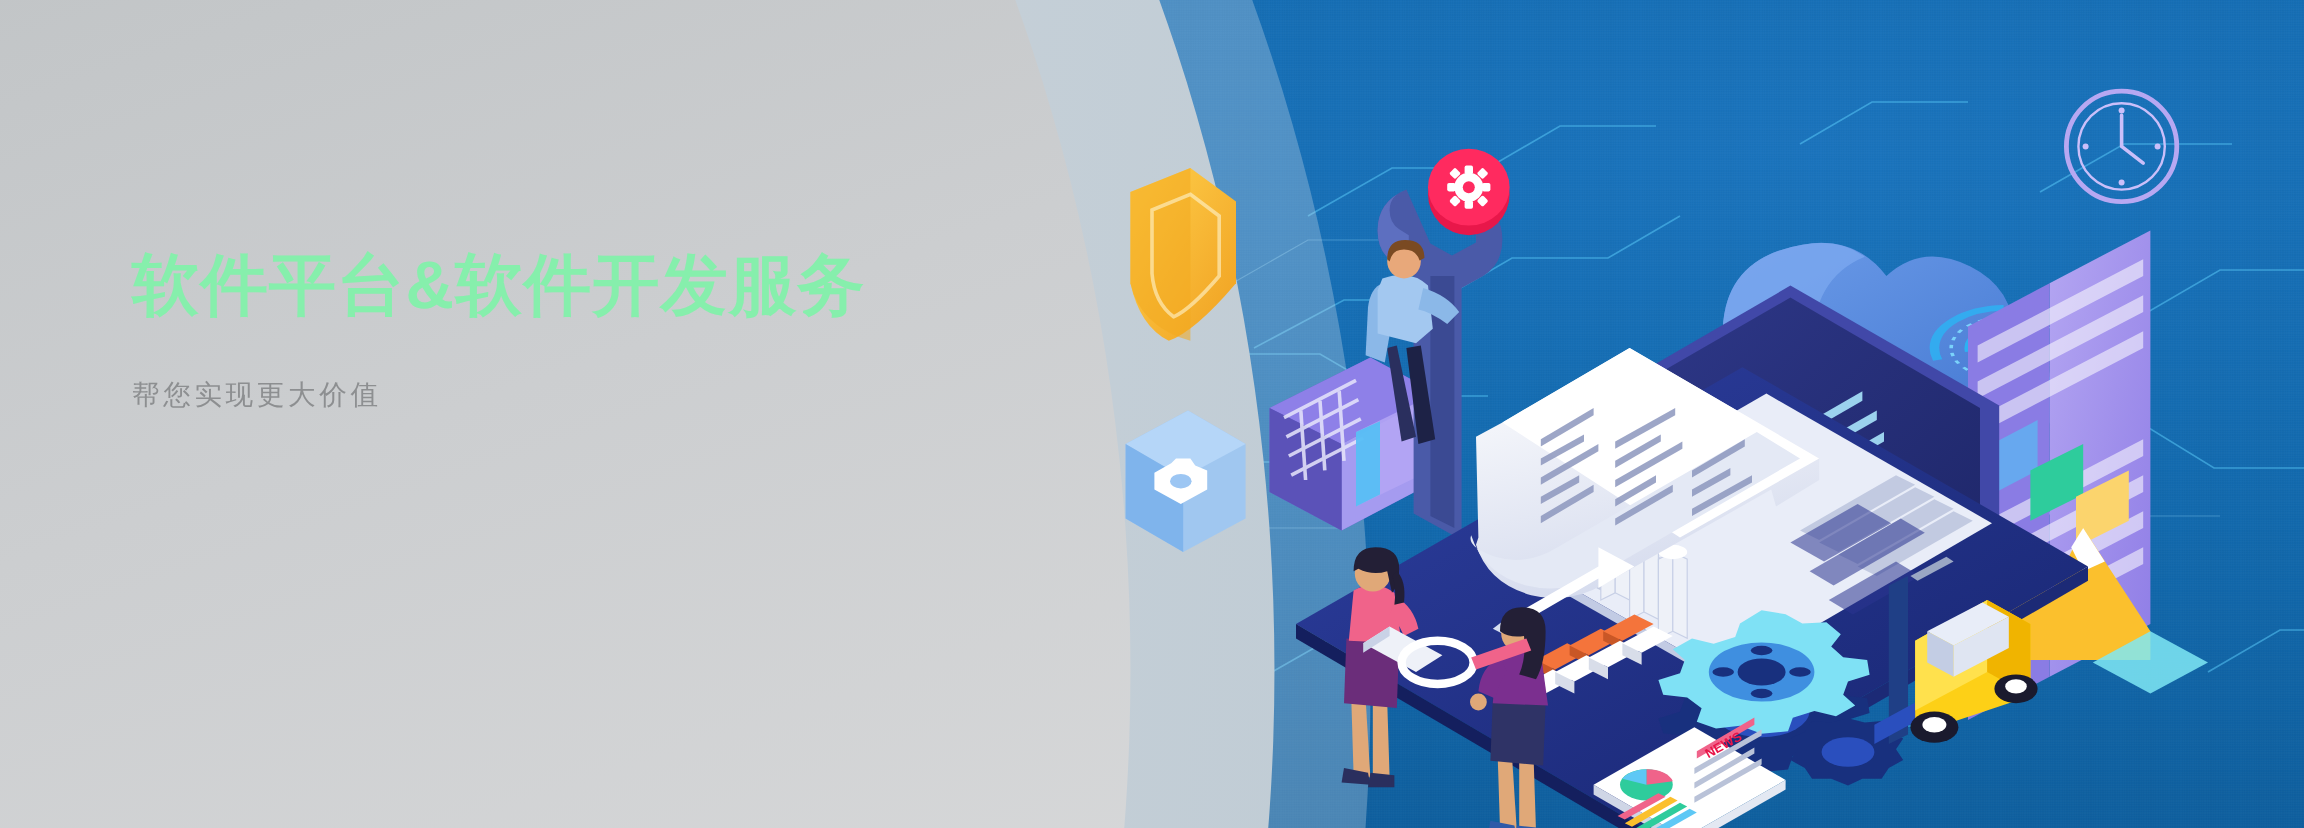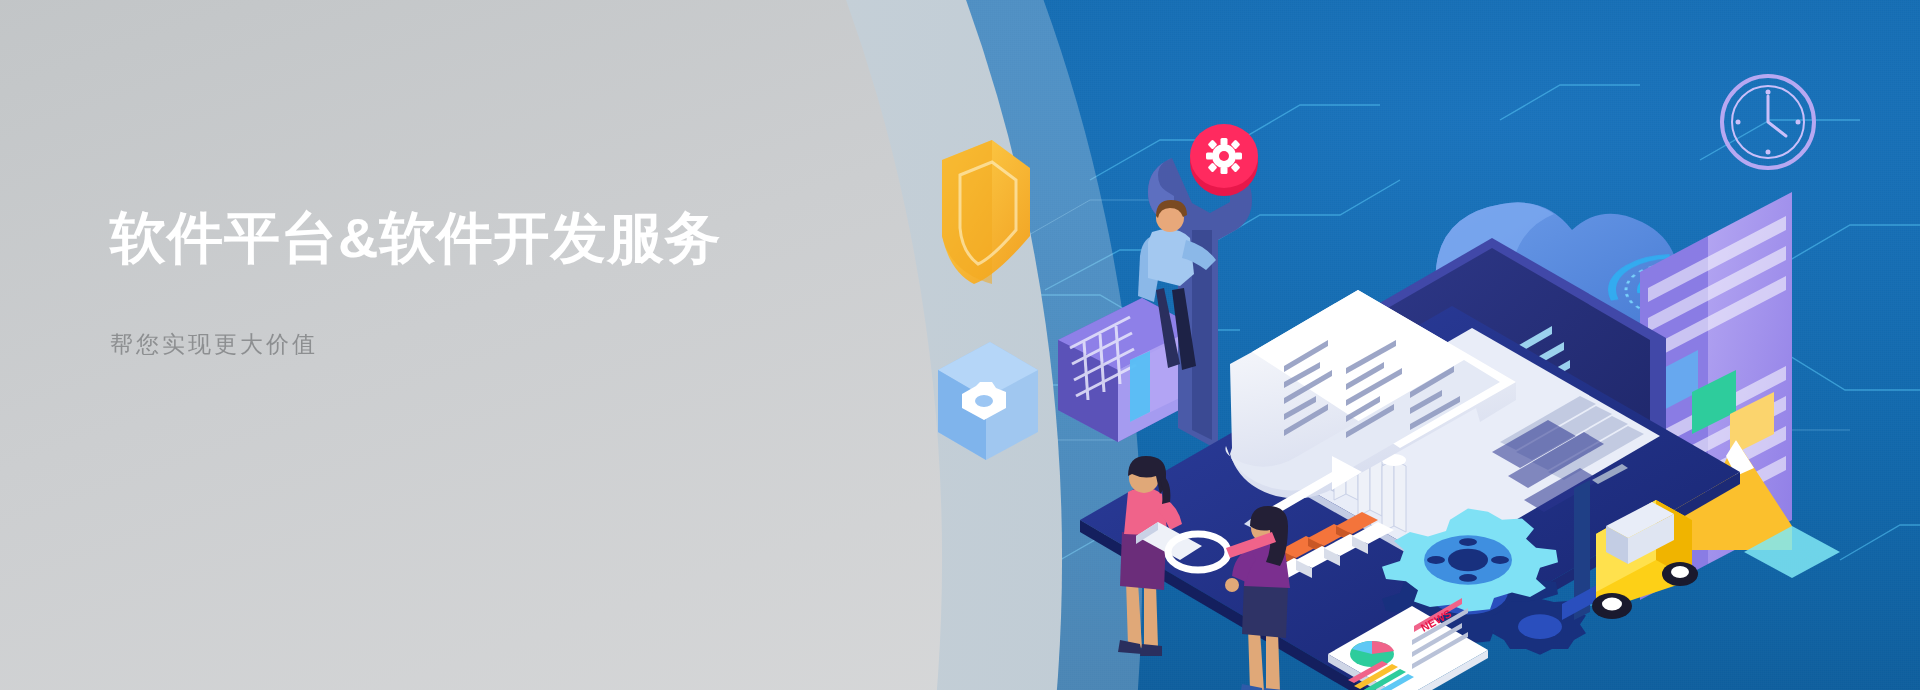--- a/index.html
+++ b/index.html
@@ -53,24 +53,24 @@
     transform:rotate(-4deg);
   }
 
   
   .circuit{position:absolute;inset:0;}
 
   
   .copy{position:absolute;left:110px;top:205px;width:720px;}
   .title{
     font-size:56px;line-height:1.18;font-weight:700;
-    color:#ffffff;letter-spacing:1px;white-space:nowrap;
+    color:#86efac;letter-spacing:1px;white-space:nowrap;
   }
   .subtitle{
-    margin-top:57px;
+    margin-top:42px;
     font-size:23px;line-height:1.4;font-weight:400;
     color:#8d8f91;letter-spacing:3px;
   }
 
   
   .art{position:absolute;left:880px;top:40px;width:1040px;height:650px;}
   .art svg{display:block;width:100%;height:100%;}
 </style>
 </head>
 <body>

